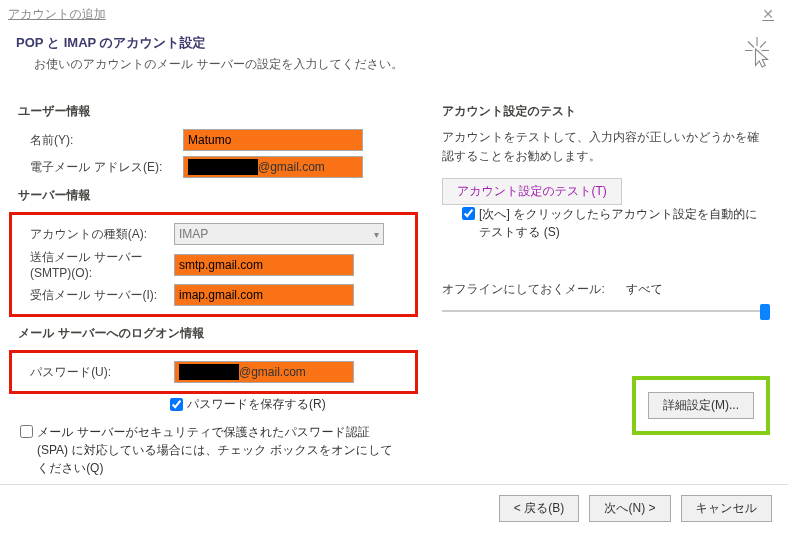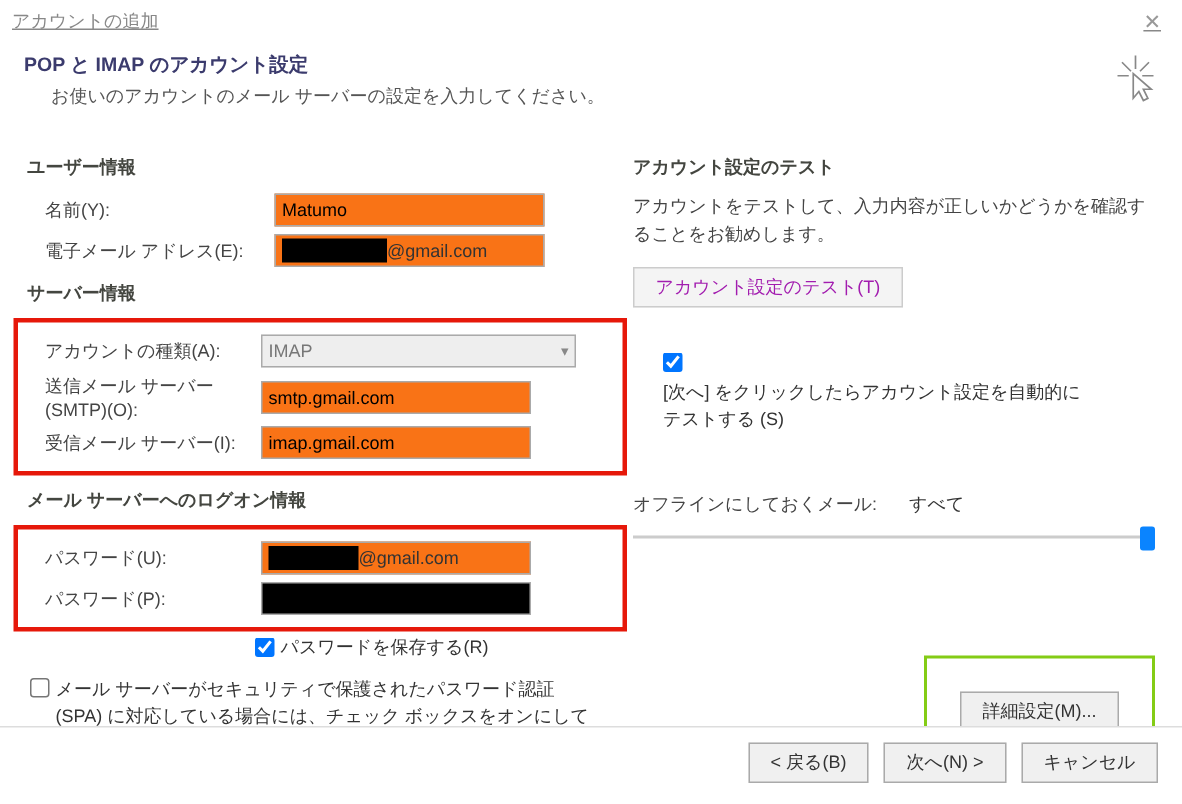--- a/index.html
+++ b/index.html
@@ -27,21 +27,21 @@
   display: flex;
   justify-content: space-between;
   align-items: flex-start;
 }
 .header h1 { font-size: 13px; font-weight: bold; color: #3b3b6d; }
 .header .sub { color: #555; margin-top: 4px; margin-left: 18px; }
 .cursor-icon svg { width: 30px; height: 36px; stroke: #888; fill: none; }
 .body {
   display: flex;
   padding: 10px 18px 0 18px;
-  gap: 4px;
+  gap: 24px;
 }
 .col { flex: 1; }
 .left { flex: 0 0 400px; }
 .section-title {
   font-weight: bold;
   color: #444640;
   margin: 8px 0 8px 0;
   font-size: 12px;
 }
 .row {
@@ -125,25 +125,25 @@
 .slider-thumb {
   position: absolute;
   right: 0; top: 0;
   width: 10px; height: 16px;
   background: #0a84ff;
   border-radius: 2px;
 }
 .offline-label { color: #444; }
 .offline-val { margin-left: 18px; color: #333; }
 .details-box {
-  border: 2px solid #84cc16;
-  padding: 22px;
+  border: 4px solid #84cc16;
+  padding: 12px;
   display: inline-block;
   float: right;
-  margin-top: 70px;
+  margin-top: 56px;
 }
 .footer {
   position: absolute;
   bottom: 4px;
   left: 0; right: 0;
   padding: 10px 16px;
   border-top: 1px solid #ddd;
   display: flex;
   justify-content: flex-end;
   gap: 10px;
@@ -217,45 +217,39 @@
     <div class="highlight-red">
       <div class="row">
         <label style="width:156px;">パスワード(U):</label>
         <div class="ctrl">
           <div class="input" style="display:flex;align-items:center;">
             <span class="redacted" style="width:60px;"></span>
             <span class="email-suffix">@gmail.com</span>
           </div>
         </div>
       </div>
-      <div class="row">
-        <label style="width:156px;">パスワード(P):</label>
-        <div class="ctrl">
-            <div class="fullredact"></div>
-          </div>
-      </div>
     </div>
 
     <div class="chk-row savepw-row">
       <input type="checkbox" class="chk" checked="" style="">
       <span>パスワードを保存する(R)</span>
     </div>
 
     <div class="chk-row spa-row">
       <input type="checkbox" class="chk" style="">
       <span style="max-width:360px; line-height:1.5;">メール サーバーがセキュリティで保護されたパスワード認証 (SPA) に対応している場合には、チェック ボックスをオンにしてください(Q)</span>
     </div>
   </div>
 
   <div class="col right">
     <div class="section-title">アカウント設定のテスト</div>
     <div class="right-txt">アカウントをテストして、入力内容が正しいかどうかを確認することをお勧めします。</div>
     <button class="btn disabled" disabled="" style="margin-top:6px;">アカウント設定のテスト(T)</button>
 
-    <div class="chk-row" style="margin-top:28px; padding-left:20px;flex-direction:column;">
+    <div class="chk-row" style="margin-top:0; padding-left:20px;">
       <input type="checkbox" class="chk" checked="" style="">
       <span style="max-width:280px; line-height:1.5;">[次へ] をクリックしたらアカウント設定を自動的にテストする (S)</span>
     </div>
 
     <div class="slider-wrap">
       <span class="offline-label">オフラインにしておくメール:</span>
       <span class="offline-val">すべて</span>
       <div class="slider-track">
         <div class="slider-line"></div>
         <div class="slider-thumb"></div>

